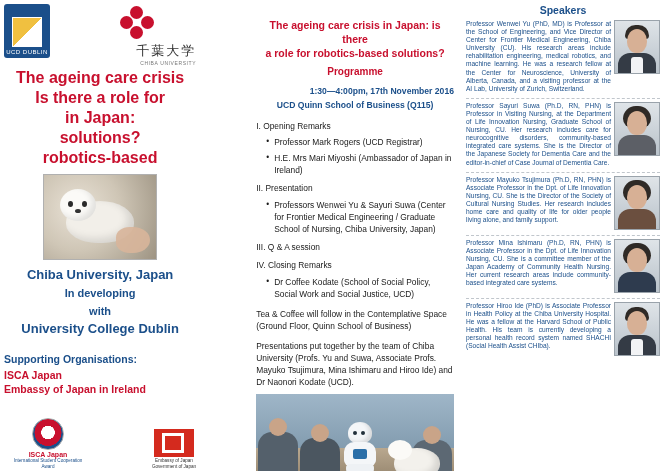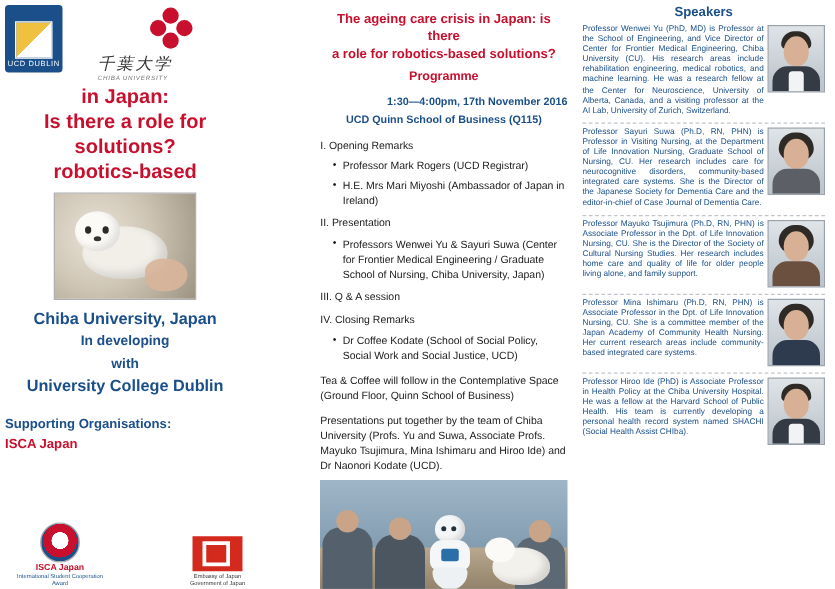--- a/index.html
+++ b/index.html
@@ -58,23 +58,22 @@
   .ucd-logo .ucd-text {
     font-size: 6px;
     color: #ffffff;
     letter-spacing: .5px;
     line-height: 7px;
     text-align: center;
     margin-bottom: 2px;
   }
   .chiba-logo {
     width: 118px;
-    text-align: left;
+    text-align: right;
     padding-top: 2px;
-    font-style: italic;
   }
   .chiba-mark {
     width: 34px;
     height: 34px;
     margin: 0 auto;
     position: relative;
   }
   .chiba-mark span {
     position: absolute;
     display: block;
@@ -219,21 +218,21 @@
     width: 22px; height: 20px;
     border: 3px solid #ffffff;
     box-sizing: border-box;
   }
   .emb-logo .t1 { font-size: 4.6px; color: #333; line-height: 5.4px; }
 
   
   .col-mid {
     width: 228px;
     box-sizing: border-box;
-    padding: 8px 8px 4px 6px;
+    padding: 18px 8px 4px 6px;
     font-size: 8.4px;
     color: #1a1a1a;
     line-height: 12.5px;
     margin-left: 48px;
   }
   .mid-title {
     color: #c8102e;
     font-weight: bold;
     font-size: 10.5px;
     text-align: center;
@@ -452,22 +451,23 @@
             <span class="p2"></span>
             <span class="p3"></span>
             <span class="p4"></span>
         </div>
         <div class="chiba-jp">千葉大学</div>
         <div class="chiba-en">CHIBA UNIVERSITY</div>
       </div>
     </div>
 
     <div class="left-title">
+      <div>The ageing care crisis</div>
+      <div>Is there a role for</div>
       <div>in Japan:</div>
-      <div>Is there a role for</div>
       <div>solutions?</div>
       <div>robotics-based</div>
     </div>
 
     <div class="robot-photo">
       <div class="seal-body"></div>
       <div class="seal-head"></div>
       <div class="eye l"></div>
       <div class="eye r"></div>
       <div class="nose"></div>
@@ -477,20 +477,21 @@
     <div class="left-sub">
       <div>Chiba University, Japan</div>
       <div class="small">In developing</div>
       <div class="small">with</div>
       <div>University College Dublin</div>
     </div>
 
     <div class="left-support">
       <div class="head">Supporting Organisations:</div>
       <div>ISCA Japan</div>
+      <div>Embassy of Japan in Ireland</div>
     </div>
 
     <div class="bottom-logos">
       <div class="isca-logo">
         <div class="isca-mark"></div>
         <div class="t1">ISCA Japan</div>
         <div class="t2">International Student Cooperation Award</div>
       </div>
       <div class="emb-logo">
         <div class="emb-mark"></div>

